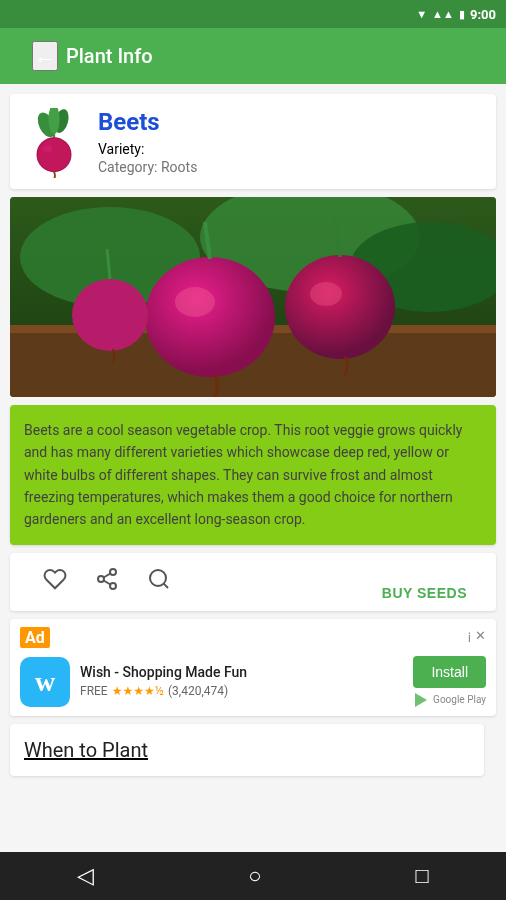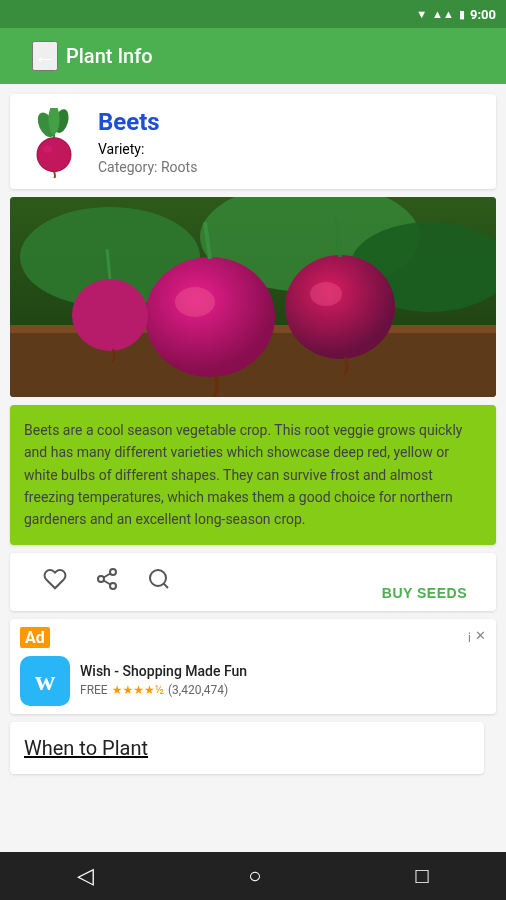--- a/index.html
+++ b/index.html
@@ -431,20 +431,30 @@
         <span class="wish-logo">w</span>
       </div>
       <div class="ad-info">
         <div class="ad-app-name">Wish - Shopping Made Fun</div>
         <div>
           <span class="ad-free">FREE</span>
           <span class="stars"> ★★★★½</span>
           <span class="ad-rating">(3,420,474)</span>
         </div>
       </div>
+      <div class="install-btn-wrapper">
+        <button class="install-btn">Install</button>
+        <div class="google-play-row">
+
+          <svg class="gp-icon" viewBox="0 0 16 16" xmlns="http://www.w3.org/2000/svg">
+            <polygon points="2,1 14,8 2,15" fill="#4caf50" opacity="0.8"></polygon>
+          </svg>
+          <span class="google-play-text">Google Play</span>
+        </div>
+      </div>
     </div>
   </div>
 
   <div class="when-to-plant-card">
     <div class="section-title">When to Plant</div>
   </div>
 
 </div>
 
 <div class="bottom-nav">

